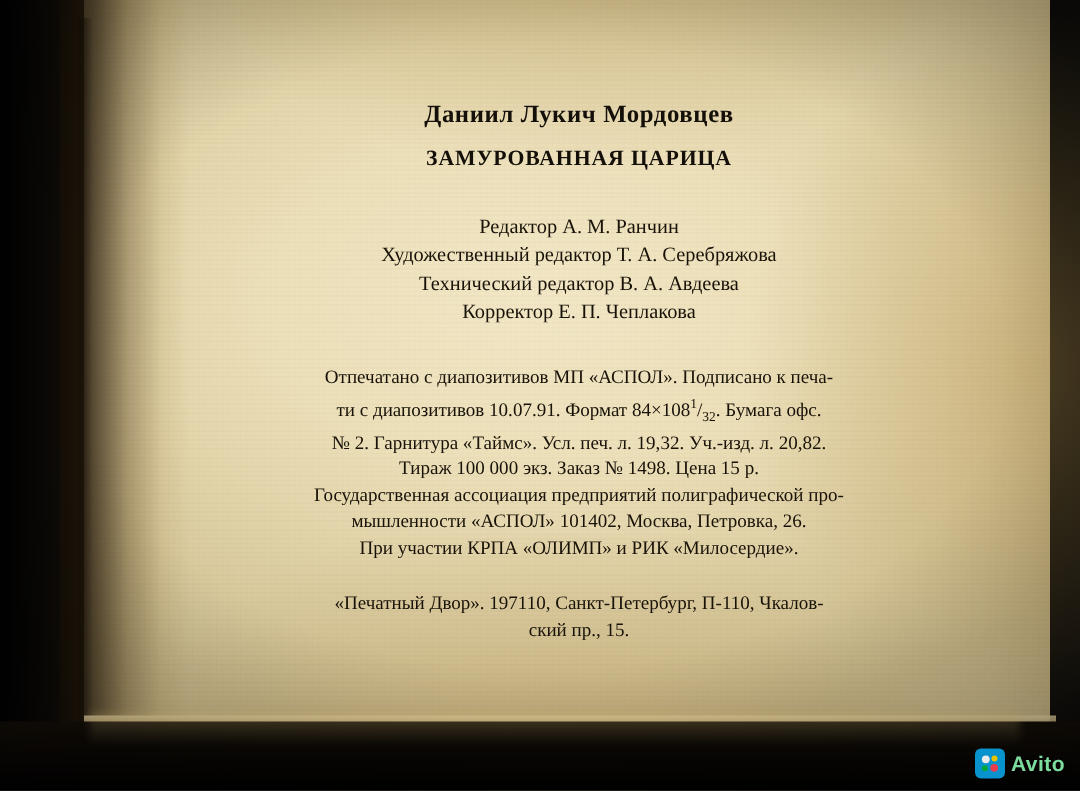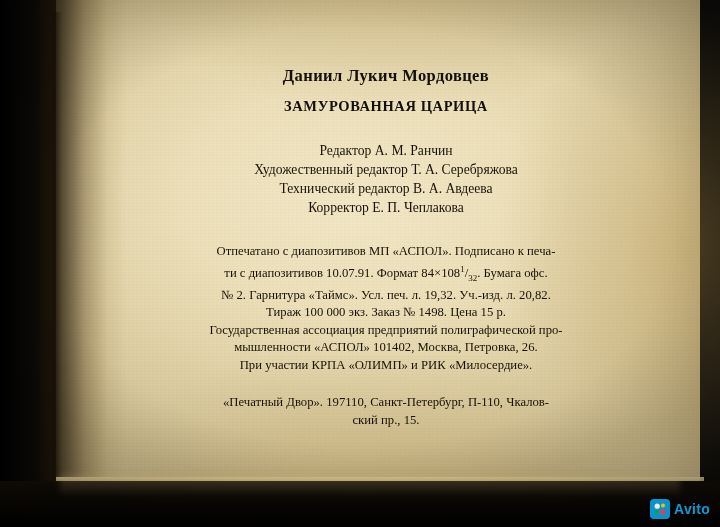--- a/index.html
+++ b/index.html
@@ -174,21 +174,21 @@
     opacity: .92;
   }
   .wm-logo {
     width: 20px; height: 20px;
     border-radius: 4px;
     background: #0aa0e0;
     display: flex; align-items: center; justify-content: center;
   }
   .wm-logo svg { display: block; }
   .wm-text {
-    color: #0ea5e9;
+    color: #86efac;
     font-family: "Liberation Sans", sans-serif;
     font-size: 14px;
     font-weight: bold;
     letter-spacing: .3px;
     text-shadow: 0 1px 2px rgba(0,0,0,.8);
   }
 
   
   .vignette {
     position: absolute;

